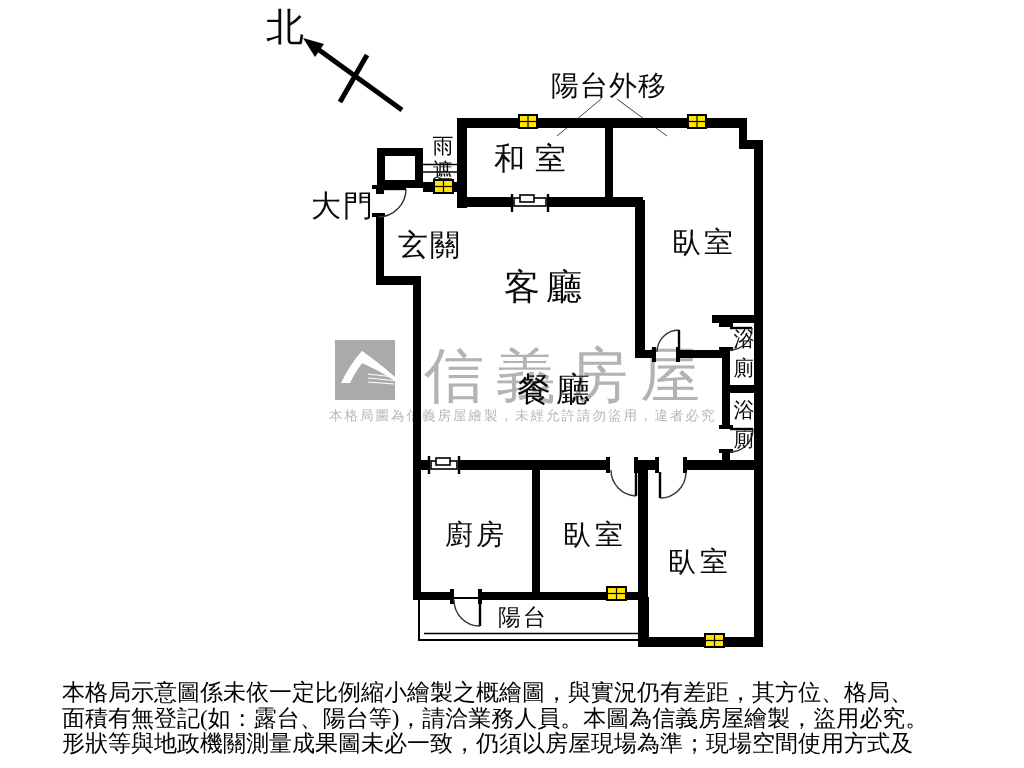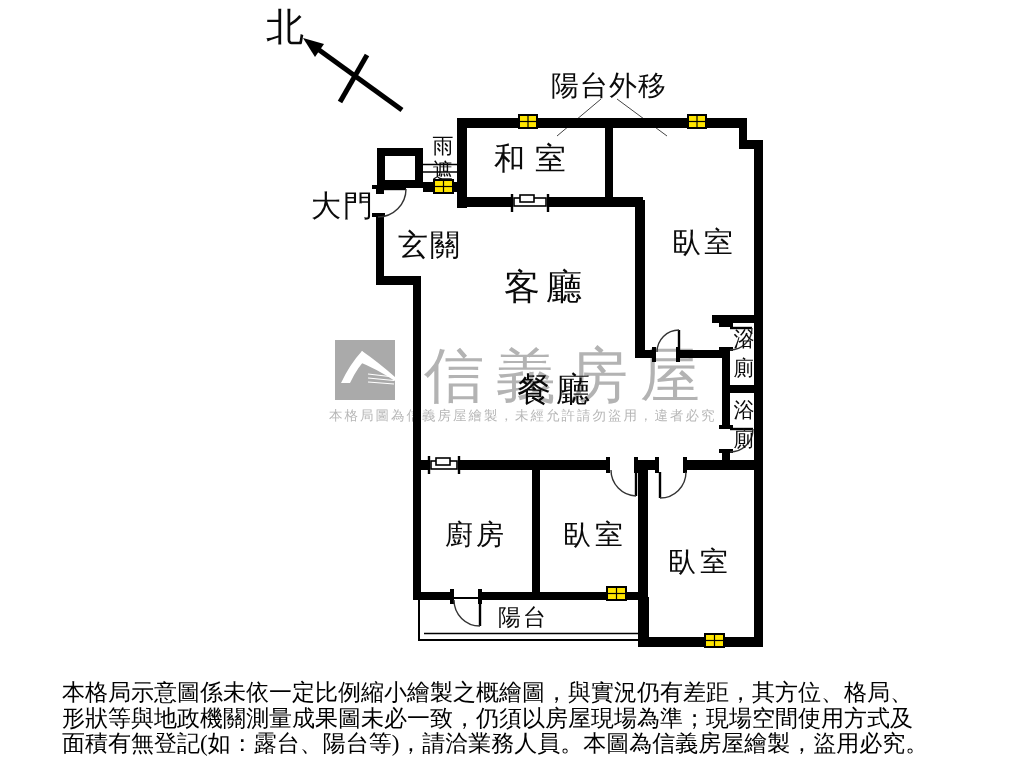--- a/index.html
+++ b/index.html
@@ -209,16 +209,16 @@
   <text class="room-label" x="744" y="346" text-anchor="middle" font-size="21">浴</text>
   <text class="room-label" x="744" y="375" text-anchor="middle" font-size="21">廁</text>
   <text class="room-label" x="744" y="417" text-anchor="middle" font-size="21">浴</text>
   <text class="room-label" x="744" y="446" text-anchor="middle" font-size="21">廁</text>
   <text class="room-label" x="443" y="153" text-anchor="middle" font-size="21">雨</text>
   <text class="room-label" x="443" y="178" text-anchor="middle" font-size="21">遮</text>
 </svg>
 
   <div class="disclaimer">
     <div>本格局示意圖係未依一定比例縮小繪製之概繪圖，與實況仍有差距，其方位、格局、</div>
+    <div>面積有無登記(如：露台、陽台等)，請洽業務人員。本圖為信義房屋繪製，盜用必究。</div>
     <div>形狀等與地政機關測量成果圖未必一致，仍須以房屋現場為準；現場空間使用方式及</div>
-    <div>面積有無登記(如：露台、陽台等)，請洽業務人員。本圖為信義房屋繪製，盜用必究。</div>
   </div>
 </div>
 
 </body></html>

